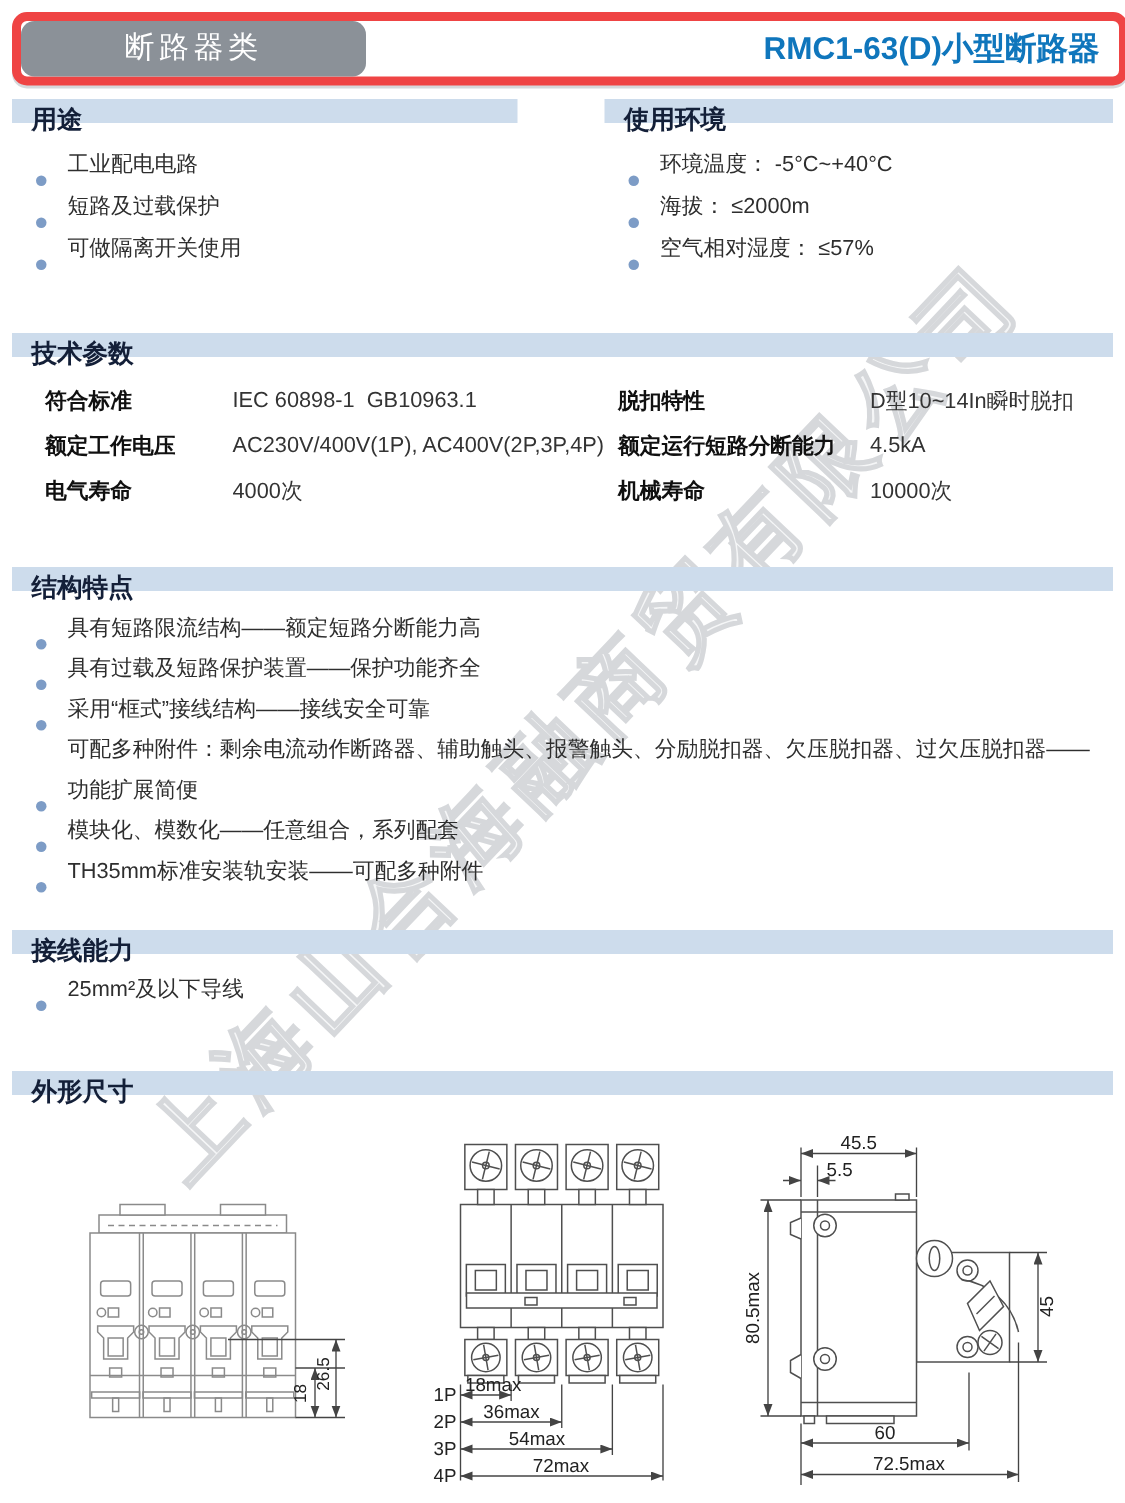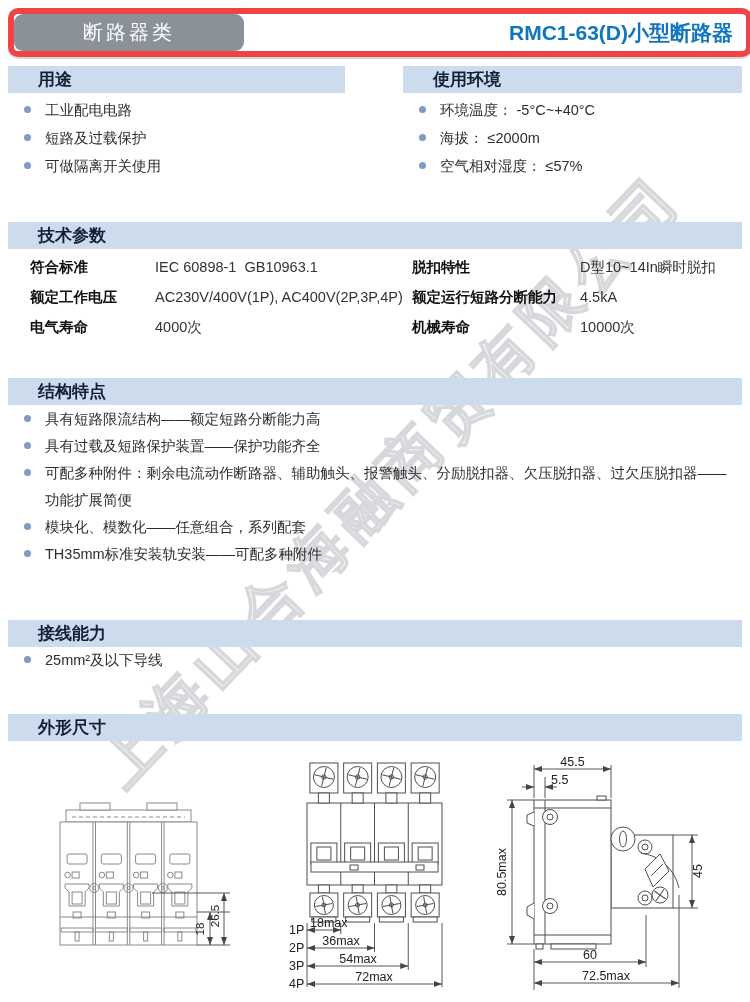--- a/index.html
+++ b/index.html
@@ -11,25 +11,25 @@
      color:rgba(236,238,240,.55);-webkit-text-stroke:1.5px #d6d8db;white-space:nowrap;z-index:0;}
   
   .topbar{position:absolute;left:8px;top:8px;width:732px;height:37px;border:6px solid #ef4444;
      border-radius:10px;background:#fff;box-shadow:0 2px 0 rgba(90,100,110,.25);z-index:2;
      display:flex;align-items:center;}
   .cat{position:absolute;left:0;top:0;width:230px;height:37px;background:#8b9198;border-radius:9px;
      color:#fff;font-size:20px;letter-spacing:3px;text-align:center;line-height:37px;}
   .ptitle{position:absolute;right:13px;top:0;height:37px;line-height:37px;color:#0f76bc;
      font-size:21px;font-weight:bold;text-align:center;}
   
-  .band{position:absolute;height:27px;background:#cddcec;color:#131f38;font-size:17px;font-weight:bold;
-     line-height:27px;padding-left:30px;box-sizing:border-box;z-index:2;}
+  .band{position:absolute;height:16px;background:#cddcec;color:#131f38;font-size:17px;font-weight:bold;
+     line-height:27px;padding-left:13px;box-sizing:border-box;z-index:2;}
   
   .blist{position:absolute;z-index:2;}
-  .bitem{display:flex;align-items:flex-start;}
+  .bitem{display:flex;align-items:flex-end;}
   .dot{width:7px;height:7px;border-radius:50%;background:#7d9cc6;margin:10px 14px 0 10px;flex:none;}
   .btext{font-size:14.5px;color:#2e2e2e;line-height:28px;}
   .feat .btext{line-height:27px;}
   
   .tcol{position:absolute;top:252px;z-index:2;}
   .trow{display:flex;height:30px;align-items:center;font-size:14.5px;}
   .tlabel{font-weight:bold;color:#101010;width:125px;flex:none;}
   .tcol-r .tlabel{width:168px;}
   .tval{color:#333;white-space:pre;}
   
@@ -122,20 +122,24 @@
   </div>
 
   <div class="blist feat" style="left:14px;top:406px;width:722px;">
     <div class="bitem">
         <span class="dot" style="margin-top:9px;"></span>
         <span class="btext">具有短路限流结构——额定短路分断能力高</span>
       </div>
     <div class="bitem">
         <span class="dot" style="margin-top:9px;"></span>
         <span class="btext">具有过载及短路保护装置——保护功能齐全</span>
+      </div>
+    <div class="bitem">
+        <span class="dot" style="margin-top:9px;"></span>
+        <span class="btext">采用“框式”接线结构——接线安全可靠</span>
       </div>
     <div class="bitem">
         <span class="dot" style="margin-top:9px;"></span>
         <span class="btext">可配多种附件：剩余电流动作断路器、辅助触头、报警触头、分励脱扣器、欠压脱扣器、过欠压脱扣器——功能扩展简便</span>
       </div>
     <div class="bitem">
         <span class="dot" style="margin-top:9px;"></span>
         <span class="btext">模块化、模数化——任意组合，系列配套</span>
       </div>
     <div class="bitem">

